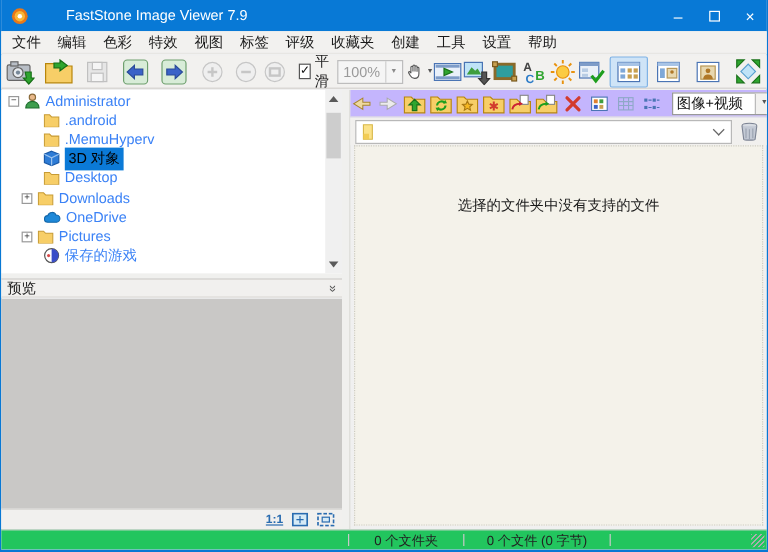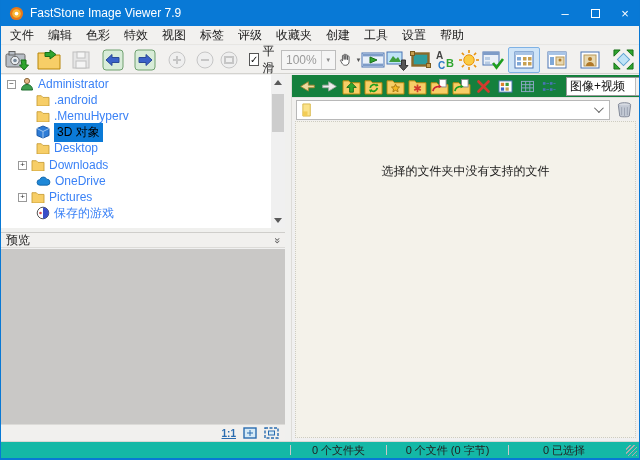--- a/index.html
+++ b/index.html
@@ -4,21 +4,21 @@
 <style>
   html,body{margin:0;padding:0;background:#fff;}
   *{box-sizing:border-box;}
   .window{
     position:relative;width:640px;height:460px;overflow:hidden;
     font-family:"Liberation Sans","DejaVu Sans",sans-serif;font-size:12px;color:#222;
     background:#F0F0F0;border-left:1px solid #0878D4;border-right:1px solid #0878D4;border-bottom:2px solid #0878D4;
   }
   svg{display:block;}
   
-  .titlebar{position:absolute;left:-1px;right:-1px;top:0;height:26px;background:#0879D6;display:flex;align-items:center;color:#fff;}
+  .titlebar{position:absolute;left:-1px;right:-1px;top:0;height:26px;background:#0879D6;display:flex;align-items:center;color:#fff;gap:25px;}
   .titlebar .logo{margin:0 6px 0 9px;}
   .titlebar .title{font-size:12px;}
   .wctrls{margin-left:auto;display:flex;height:100%;}
   .wbtn{width:30px;height:100%;display:flex;align-items:center;justify-content:center;font-size:13px;color:#fff;}
   .maxbox{width:9px;height:9px;border:1px solid #fff;}
   
   .menubar{position:absolute;left:0;right:0;top:26px;height:19px;background:#F2F1EF;display:flex;align-items:center;padding-left:2px;border-bottom:1px solid #E7E6E3;}
   .mi{padding:1px 7px;color:#1a1a1a;}
   
   .toolbar1{position:absolute;left:0;right:0;top:46px;height:28px;background:#F2F1EF;display:flex;align-items:center;border-bottom:1px solid #D4D3CF;}
@@ -50,34 +50,34 @@
   .sthumb{position:absolute;left:1px;width:12px;top:19px;height:38px;background:#CDCDCD;}
   .panesplit{position:absolute;left:0;right:0;top:153px;height:4px;background:#F0F0EE;}
   .pheader{position:absolute;left:0;right:0;top:157px;height:16px;background:#F1F0EE;border-top:1px solid #CFCECB;border-bottom:1px solid #DCDBD8;display:flex;align-items:center;padding:0 5px;}
   .pcollapse{margin-left:auto;color:#555;transform:rotate(90deg);font-size:11px;line-height:1;}
   .pbody{position:absolute;left:0;right:0;top:174px;bottom:17px;background:#C9C8C6;}
   .ptoolbar{position:absolute;left:0;right:0;bottom:0;height:17px;background:#F1F0EE;border-top:1px solid #DCDBD8;display:flex;align-items:center;justify-content:flex-end;padding-right:6px;gap:7px;}
   .oneone{color:#2A6CB0;font-weight:bold;font-size:10px;text-decoration:underline;}
   .vsplit{position:absolute;left:284px;top:0;bottom:0;width:6px;background:#F0F0EE;}
   
   .rightpane{position:absolute;left:290px;right:0;top:0;bottom:0;border-left:1px solid #DDDCD8;}
-  .toolbar2{position:absolute;left:0;right:0;top:0;height:23px;background:#15803d;display:flex;align-items:center;padding-left:4px;border-bottom:1px solid #E3E2DF;}
+  .toolbar2{position:absolute;left:0;right:0;top:0;height:23px;background:#c4b5fd;display:flex;align-items:center;padding-left:4px;border-bottom:1px solid #E3E2DF;justify-content:center;}
   .tb2{width:22px;height:20px;display:flex;align-items:center;justify-content:center;flex:0 0 auto;}
   .fcombo{height:19px;background:#fff;border:1px solid #999;display:flex;align-items:center;margin-left:6px;}
   .fcombo .cv{width:68px;padding:0 3px;color:#111;font-size:12px;white-space:nowrap;overflow:hidden;}
   .fcombo .cb{width:15px;height:17px;border-left:1px solid #BBB;background:#F2F1EF;display:flex;align-items:center;justify-content:center;color:#555;font-size:6px;}
   .addrrow{position:absolute;left:0;right:0;top:23px;height:23px;background:#F1F0EE;display:flex;align-items:center;padding:0 4px;}
   .addr{flex:1;height:20px;background:#fff;border:1px solid #B8B8B8;display:flex;align-items:center;padding:0 4px;}
   .addr .av{flex:1;margin-left:5px;color:#222;}
   .chev{width:7px;height:7px;border-right:1px solid #666;border-bottom:1px solid #666;transform:rotate(45deg) translateY(-2px);margin-right:4px;}
   .trashbtn{width:22px;height:20px;display:flex;align-items:center;justify-content:center;margin-left:3px;}
   .content{position:absolute;left:3px;right:3px;top:46px;bottom:3px;background:#F4F2EA;border:1px dotted #CDCCC2;}
   .emptymsg{padding-top:41px;text-align:center;color:#1a1a1a;font-size:12px;}
   
-  .statusbar{position:absolute;left:0;right:0;bottom:0;height:17px;background:#14b8a6;border-top:1px solid #D9D8D5;font-size:11px;color:#222;padding-left:41px;}
+  .statusbar{position:absolute;left:0;right:0;bottom:0;height:17px;background:#22c55e;border-top:1px solid #D9D8D5;font-size:11px;color:#222;padding-left:41px;}
   .ssep{position:absolute;top:3px;bottom:3px;width:1px;background:#C9C9C9;}
   .sseg{position:absolute;top:0;bottom:0;display:flex;align-items:center;justify-content:center;}
   .grip{position:absolute;right:2px;bottom:2px;width:11px;height:11px;background:repeating-linear-gradient(-45deg,#ADADAD 0 1px,transparent 1px 3px);}
 </style>
 </head>
 <body>
 
 <div class="window">
 
   <div class="titlebar">
@@ -543,17 +543,16 @@
       </div>
     </div>
   </div>
 
   <div class="statusbar">
     <span class="ssep" style="left:289px"></span>
     <span class="sseg" style="left:290px;width:95px">0 个文件夹</span>
     <span class="ssep" style="left:385px"></span>
     <span class="sseg" style="left:386px;width:121px">0 个文件 (0 字节)</span>
     <span class="ssep" style="left:507px"></span>
-    <span class="sseg" style="left:508px;width:110px">0 已选择</span>
     <span class="grip"></span>
   </div>
 
 </div>
 
 </body></html>

